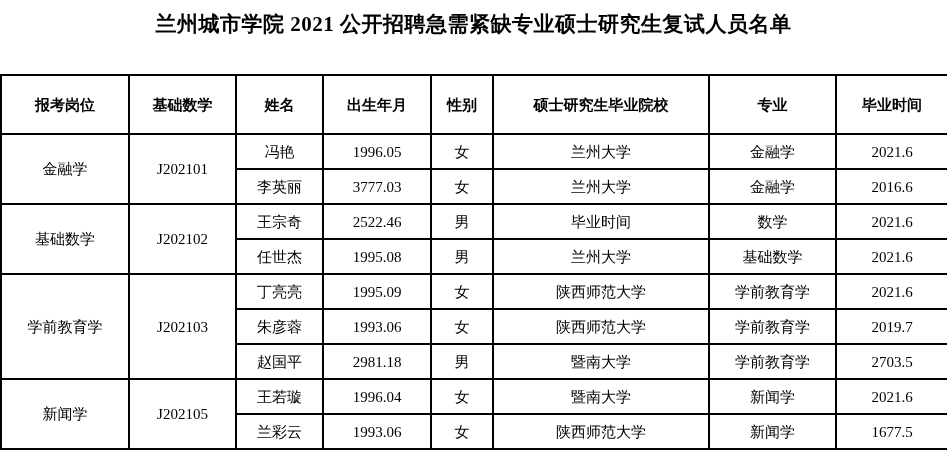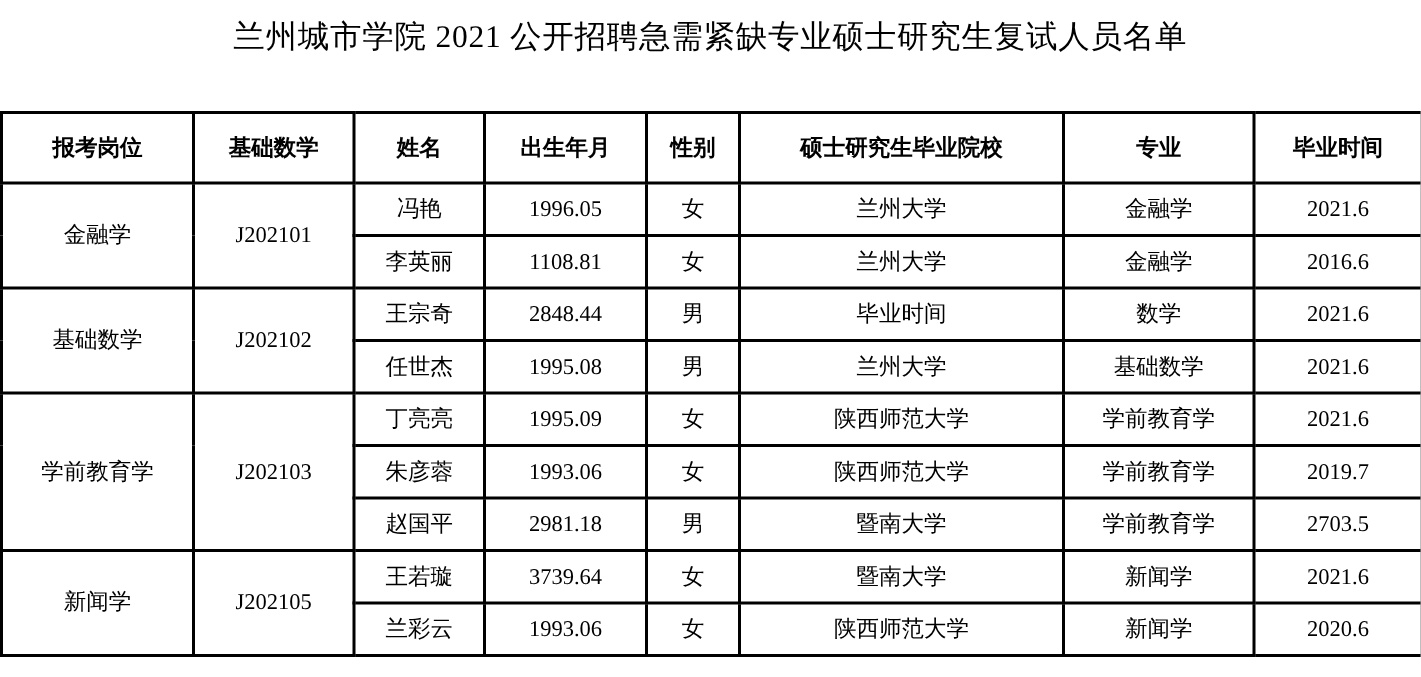--- a/index.html
+++ b/index.html
@@ -10,21 +10,21 @@
   body {
     width: 947px;
     height: 451px;
     overflow: hidden;
     font-family: "Liberation Serif", "DejaVu Serif", serif;
     color: #000000;
   }
   .title {
     margin: 9px 0 0 0;
     font-size: 21px;
-    font-weight: normal;
+    font-weight: bold;
     text-align: center;
     line-height: 30px;
     letter-spacing: 0.5px;
     color: #000000;
   }
   table.roster {
     margin-top: 35px;
     border-collapse: collapse;
     table-layout: fixed;
     width: 947px;
@@ -35,21 +35,21 @@
     border: 2px solid #000000;
     text-align: center;
     vertical-align: middle;
     padding: 0;
     font-size: 15px;
     line-height: 1.2;
     overflow: hidden;
     white-space: nowrap;
   }
   table.roster thead tr {
-    height: 47px;
+    height: 59px;
   }
   table.roster th {
     font-weight: bold;
   }
   table.roster tbody tr {
     height: 35px;
   }
 </style>
 </head>
 <body>
@@ -87,32 +87,32 @@
         <td rowspan="2">J202101</td>
         <td>冯艳</td>
         <td>1996.05</td>
         <td>女</td>
         <td>兰州大学</td>
         <td>金融学</td>
         <td>2021.6</td>
       </tr>
       <tr>
         <td>李英丽</td>
-        <td>1108.81</td>
+        <td>3777.03</td>
         <td>女</td>
         <td>兰州大学</td>
         <td>金融学</td>
         <td>2016.6</td>
       </tr>
 
       <tr>
         <td rowspan="2">基础数学</td>
         <td rowspan="2">J202102</td>
         <td>王宗奇</td>
-        <td>2848.44</td>
+        <td>2522.46</td>
         <td>男</td>
         <td>毕业时间</td>
         <td>数学</td>
         <td>2021.6</td>
       </tr>
       <tr>
         <td>任世杰</td>
         <td>1995.08</td>
         <td>男</td>
         <td>兰州大学</td>
@@ -144,29 +144,29 @@
         <td>男</td>
         <td>暨南大学</td>
         <td>学前教育学</td>
         <td>2703.5</td>
       </tr>
 
       <tr>
         <td rowspan="2">新闻学</td>
         <td rowspan="2">J202105</td>
         <td>王若璇</td>
-        <td>3739.64</td>
+        <td>1996.04</td>
         <td>女</td>
         <td>暨南大学</td>
         <td>新闻学</td>
         <td>2021.6</td>
       </tr>
       <tr>
         <td>兰彩云</td>
         <td>1993.06</td>
         <td>女</td>
         <td>陕西师范大学</td>
         <td>新闻学</td>
-        <td>2020.6</td>
+        <td>1677.5</td>
       </tr>
     </tbody>
   </table>
 </div>
 
 </body></html>

